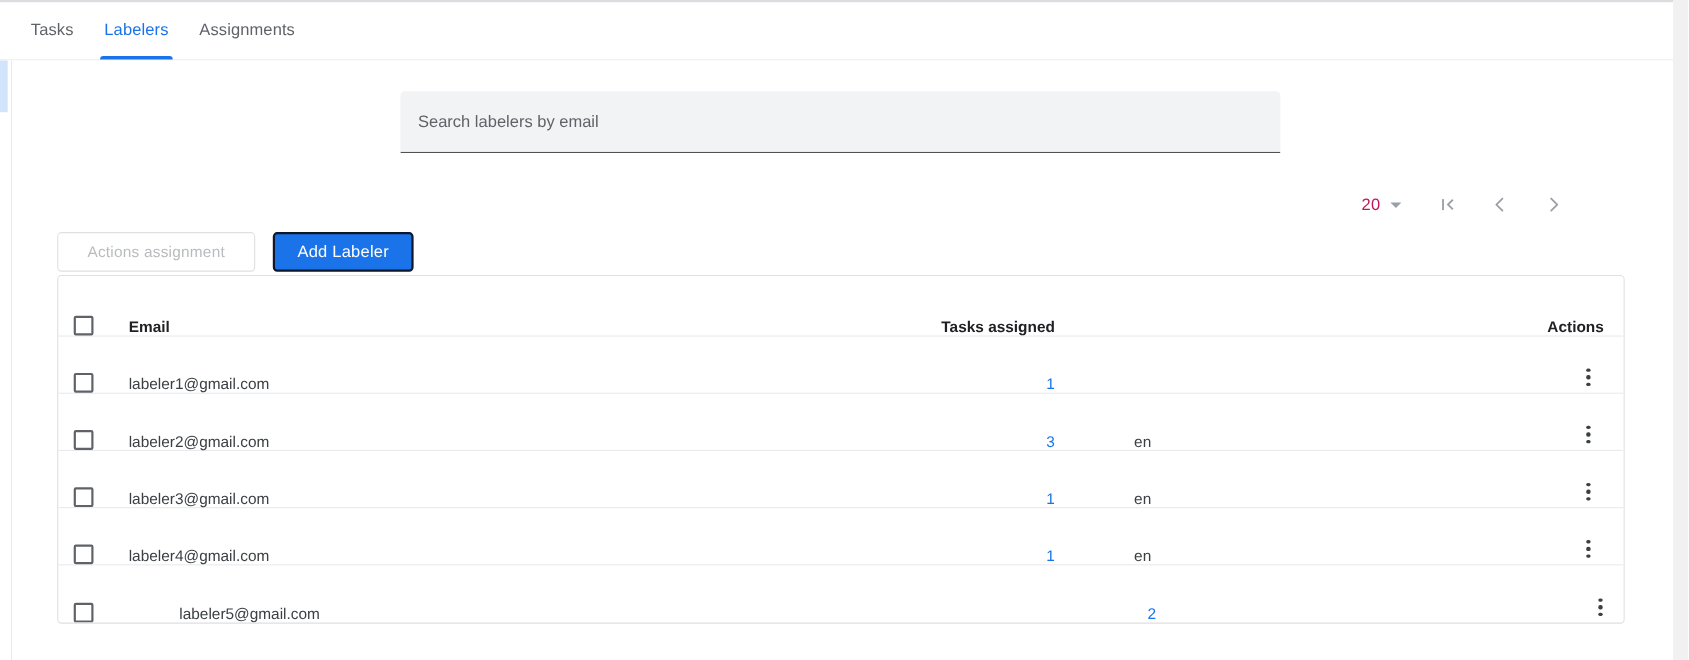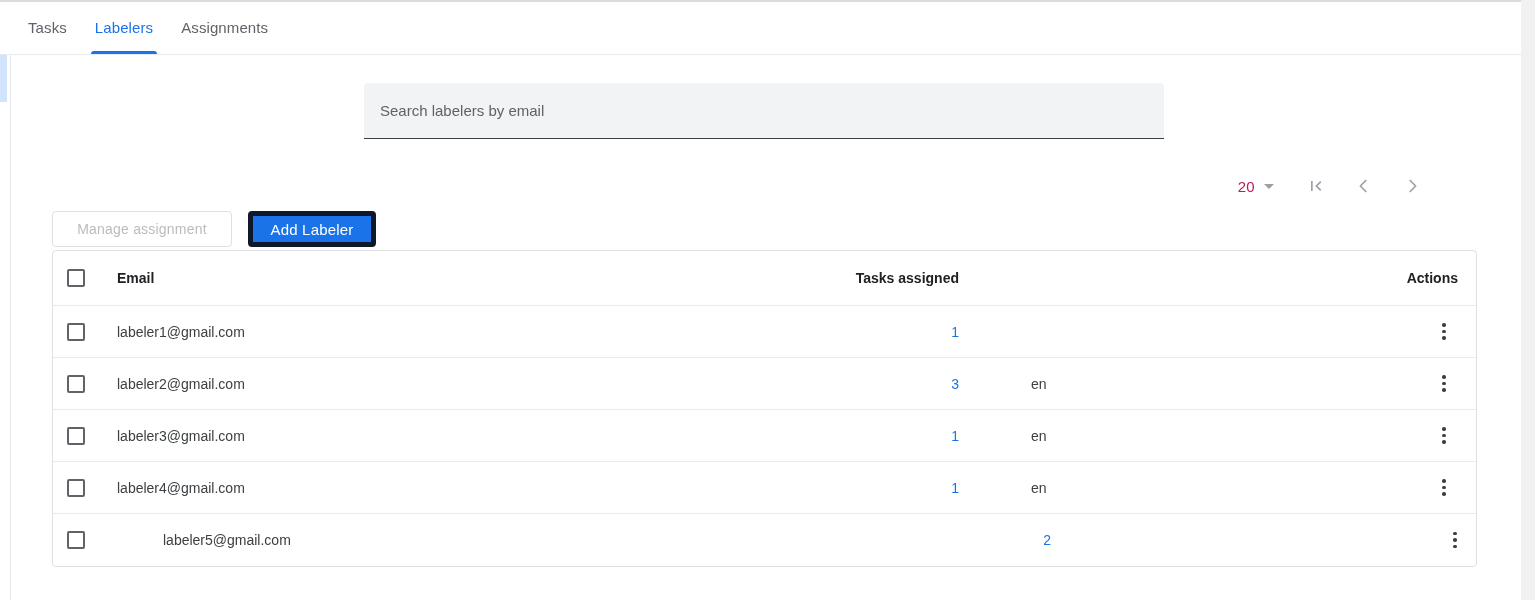--- a/index.html
+++ b/index.html
@@ -129,37 +129,37 @@
     min-width: 180px; padding: 0 16px;
     background: #fff;
     border: 1px solid #e0e0e0;
     color: #b9bcbf;
     cursor: default;
   }
   .btn-filled {
     min-width: 128px; padding: 0 16px;
     margin-left: 16px;
     background: #1a73e8;
-    border: 5px solid #0f172a;
+    border: 2px solid #0f172a;
     color: #fff;
     font-weight: 500;
     font-size: 15px;
   }
 
   
   .table-card {
     position: absolute; left: 41px; top: 195px;
     width: 1425px;
     border: 1px solid #e0e0e0;
     border-radius: 4px;
     background: #fff;
     overflow: hidden;
   }
   .trow {
-    display: flex; align-items: center;
+    display: flex; align-items: flex-end;
     height: 52px;
     border-bottom: 1px solid #e8eaed;
     padding-left: 14px; padding-right: 18px;
   }
   .trow:last-child { border-bottom: none; gap: 46px; }
   .thead { height: 55px; }
   .thead .c { font-weight: 700; color: #202124; font-size: 14px; }
 
   .c { font-size: 14px; color: #3c4043; }
   .c-check { width: 50px; flex: none; display: flex; align-items: center; }
@@ -243,21 +243,21 @@
       <span>
         <svg width="22" height="22" viewBox="0 0 24 24" fill="none" stroke="#9aa0a6" stroke-width="1.8" stroke-linecap="round" stroke-linejoin="round">
           <polyline points="10,6 16,12 10,18"></polyline>
         </svg>
       </span>
     </button>
   </div>
 
   <div class="btn-row">
     <div class="btn btn-outline">
-      <span>Manage assignment</span>
+      <span>Actions assignment</span>
     </div>
     <div class="btn btn-filled">
       <span>Add Labeler</span>
     </div>
   </div>
 
   <div class="table-card">
 
     <div class="trow thead">
       <div class="c c-check">

